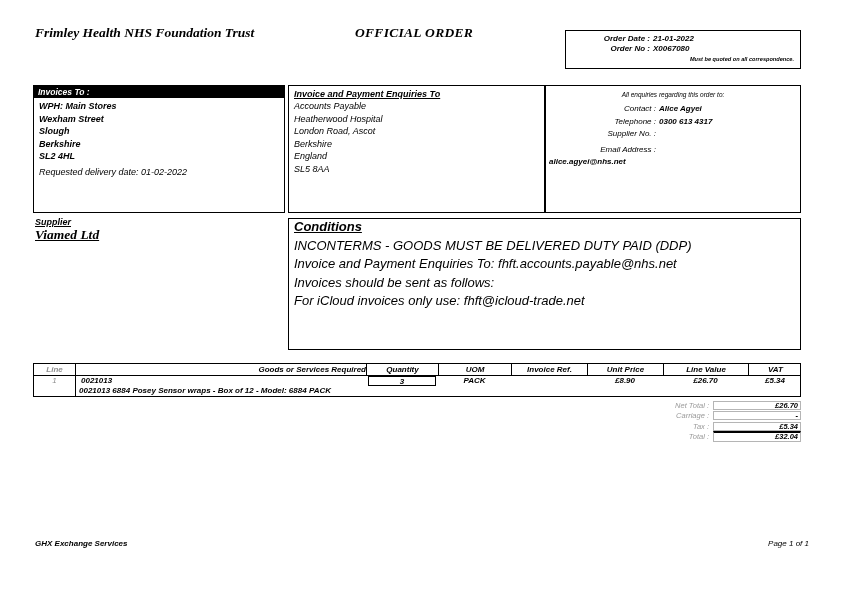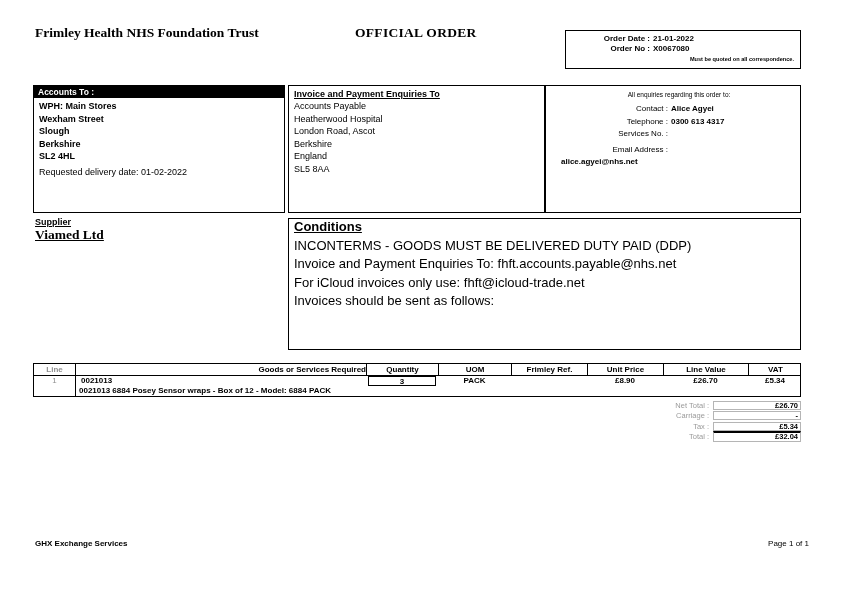--- a/index.html
+++ b/index.html
@@ -1,19 +1,19 @@
 <!DOCTYPE html>
 <html><head>
 <meta charset="utf-8">
 <style>
   * { margin:0; padding:0; box-sizing:border-box; }
   html,body { background:#fff; }
   .page {
     position:relative; width:842px; height:595px; background:#fff;
-    font-family:"Liberation Sans", sans-serif; color:#000; overflow:hidden;
+    font-family:"Liberation Sans", sans-serif; color:#000; overflow:hidden;font-style:italic;
   }
   .abs { position:absolute; }
   .serif { font-family:"Liberation Serif", serif; }
   .u { text-decoration:underline; }
   .b { font-weight:bold; }
   .gray { color:#8f8f8f; }
 
   .trust-name { left:35px; top:25px; font-size:13.5px; }
   .official-order { left:355px; top:25px; font-size:13.5px; letter-spacing:0.3px; }
 
@@ -25,21 +25,21 @@
 
   .deliver-box { left:33px; top:85px; width:252px; height:128px; border:1px solid #000; font-size:9px; }
   .deliver-head { background:#000; color:#fff; font-weight:bold; font-size:8.5px; padding:1px 4px; line-height:10px; }
   .deliver-lines { padding:2px 5px 0 5px; font-weight:bold; line-height:12.5px; }
   .deliver-req { padding:3px 5px 0 5px; line-height:12px; }
 
   .invoice-box { left:288px; top:85px; width:257px; height:128px; border:1px solid #000; padding:2px 5px; font-size:9px; }
   .invoice-head { font-weight:bold; text-decoration:underline; line-height:12px; }
   .invoice-lines { line-height:12.5px; }
 
-  .contact-box { left:545px; top:85px; width:256px; height:128px; border:1px solid #000; font-size:8px;padding-left:12px; }
+  .contact-box { left:545px; top:85px; width:256px; height:128px; border:1px solid #000; font-size:8px; }
   .contact-note { text-align:center; font-size:6.5px; margin-top:5px; }
   .contact-rows { margin-top:5px; }
   .contact-row { display:flex; line-height:12.5px; }
   .contact-row .lbl { width:110px; text-align:right; }
   .contact-row .val { margin-left:3px; font-weight:bold; }
   .contact-row.email { margin-top:3px;flex-direction:column; }
 
   .supplier-label { left:35px; top:217px; font-size:9px; }
   .supplier-name { left:35px; top:227px; font-size:13.5px; }
 
@@ -88,21 +88,21 @@
       <span class="val">21-01-2022</span>
     </div>
     <div class="order-line">
       <span class="lbl">Order No :</span>
       <span class="val">X0067080</span>
     </div>
     <div class="order-note">Must be quoted on all correspondence.</div>
   </div>
 
   <div class="abs deliver-box">
-    <div class="deliver-head">Accounts To :</div>
+    <div class="deliver-head">Invoices To :</div>
     <div class="deliver-lines">
       <div>WPH: Main Stores</div>
       <div>Wexham Street</div>
       <div>Slough</div>
       <div>Berkshire</div>
       <div>SL2 4HL</div>
     </div>
     <div class="deliver-req">Requested delivery date: 01-02-2022</div>
   </div>
 
@@ -123,47 +123,47 @@
     <div class="contact-rows">
       <div class="contact-row">
         <span class="lbl">Contact :</span>
         <span class="val">Alice Agyei</span>
       </div>
       <div class="contact-row">
         <span class="lbl">Telephone :</span>
         <span class="val">0300 613 4317</span>
       </div>
       <div class="contact-row">
-        <span class="lbl">Services No. :</span>
+        <span class="lbl">Supplier No. :</span>
         <span class="val"></span>
       </div>
       <div class="contact-row email">
         <span class="lbl">Email Address :</span>
         <span class="val">alice.agyei@nhs.net</span>
       </div>
     </div>
   </div>
 
   <div class="abs supplier-label b u">Supplier</div>
   <div class="abs supplier-name serif b u">Viamed Ltd</div>
 
   <div class="abs conditions-box">
     <div class="conditions-head">Conditions</div>
     <p>INCONTERMS - GOODS MUST BE DELIVERED DUTY PAID (DDP)</p>
     <p>Invoice and Payment Enquiries To: fhft.accounts.payable@nhs.net</p>
+    <p>Invoices should be sent as follows:</p>
     <p>For iCloud invoices only use: fhft@icloud-trade.net</p>
-    <p>Invoices should be sent as follows:</p>
   </div>
 
   <div class="abs thead">
     <div class="gray">Line</div>
     <div class="goods-h">Goods or Services Required</div>
     <div>Quantity</div>
     <div>UOM</div>
-    <div>Frimley Ref.</div>
+    <div>Invoice Ref.</div>
     <div>Unit Price</div>
     <div>Line Value</div>
     <div>VAT</div>
   </div>
 
   <div class="abs tbody">
     <div class="tbody-vline"></div>
     <div class="trow">
       <div class="gray" style="font-weight:normal;">1</div>
       <div class="code-c">0021013</div>

